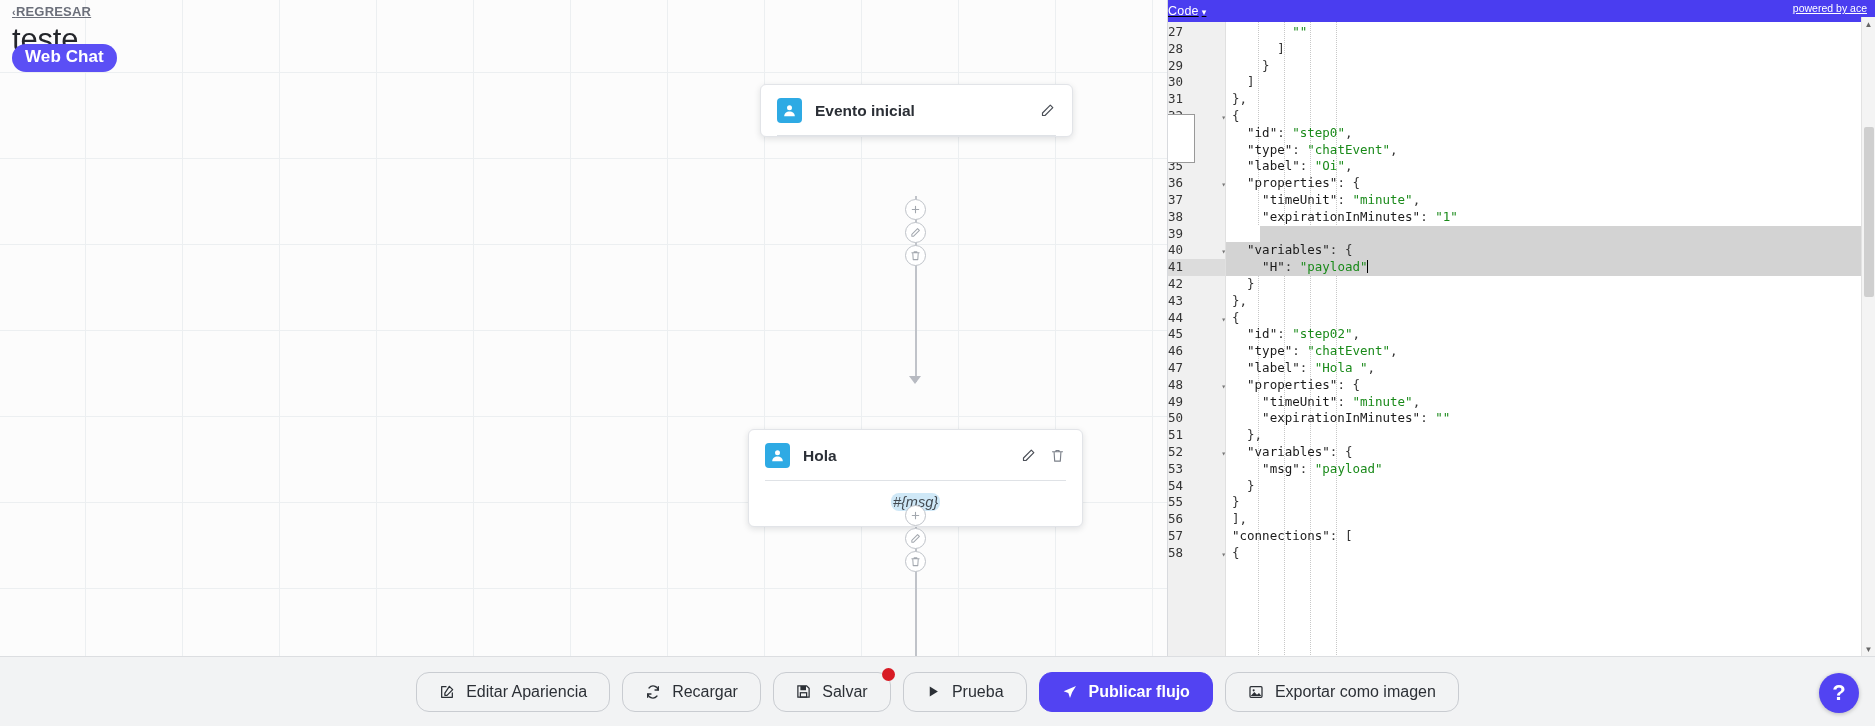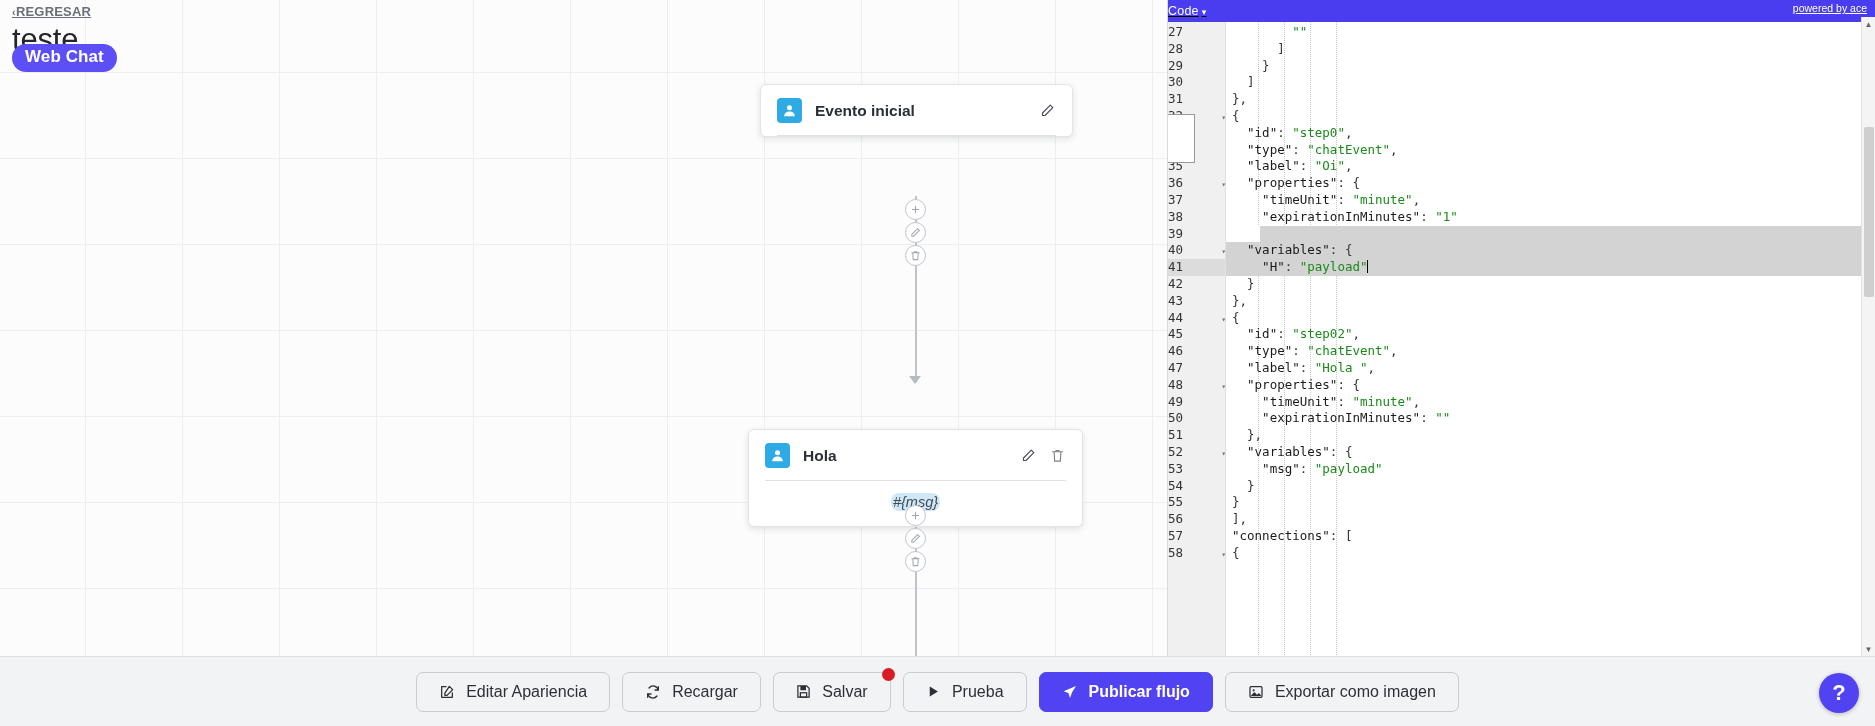--- a/index.html
+++ b/index.html
@@ -309,21 +309,21 @@
     gap: 12px;
     z-index: 20;
   }
   .tbtn {
     position: relative;
     height: 40px;
     min-width: 118px;
     padding: 0 22px;
     background: #f2f3f4;
     border: 1px solid #c9ccd1;
-    border-radius: 7px;
+    border-radius: 13px;
     display: flex;
     align-items: center;
     justify-content: center;
     gap: 11px;
     font-size: 16px;
     color: #2c3036;
     cursor: pointer;
     white-space: nowrap;
   }
   .tbtn.primary {

